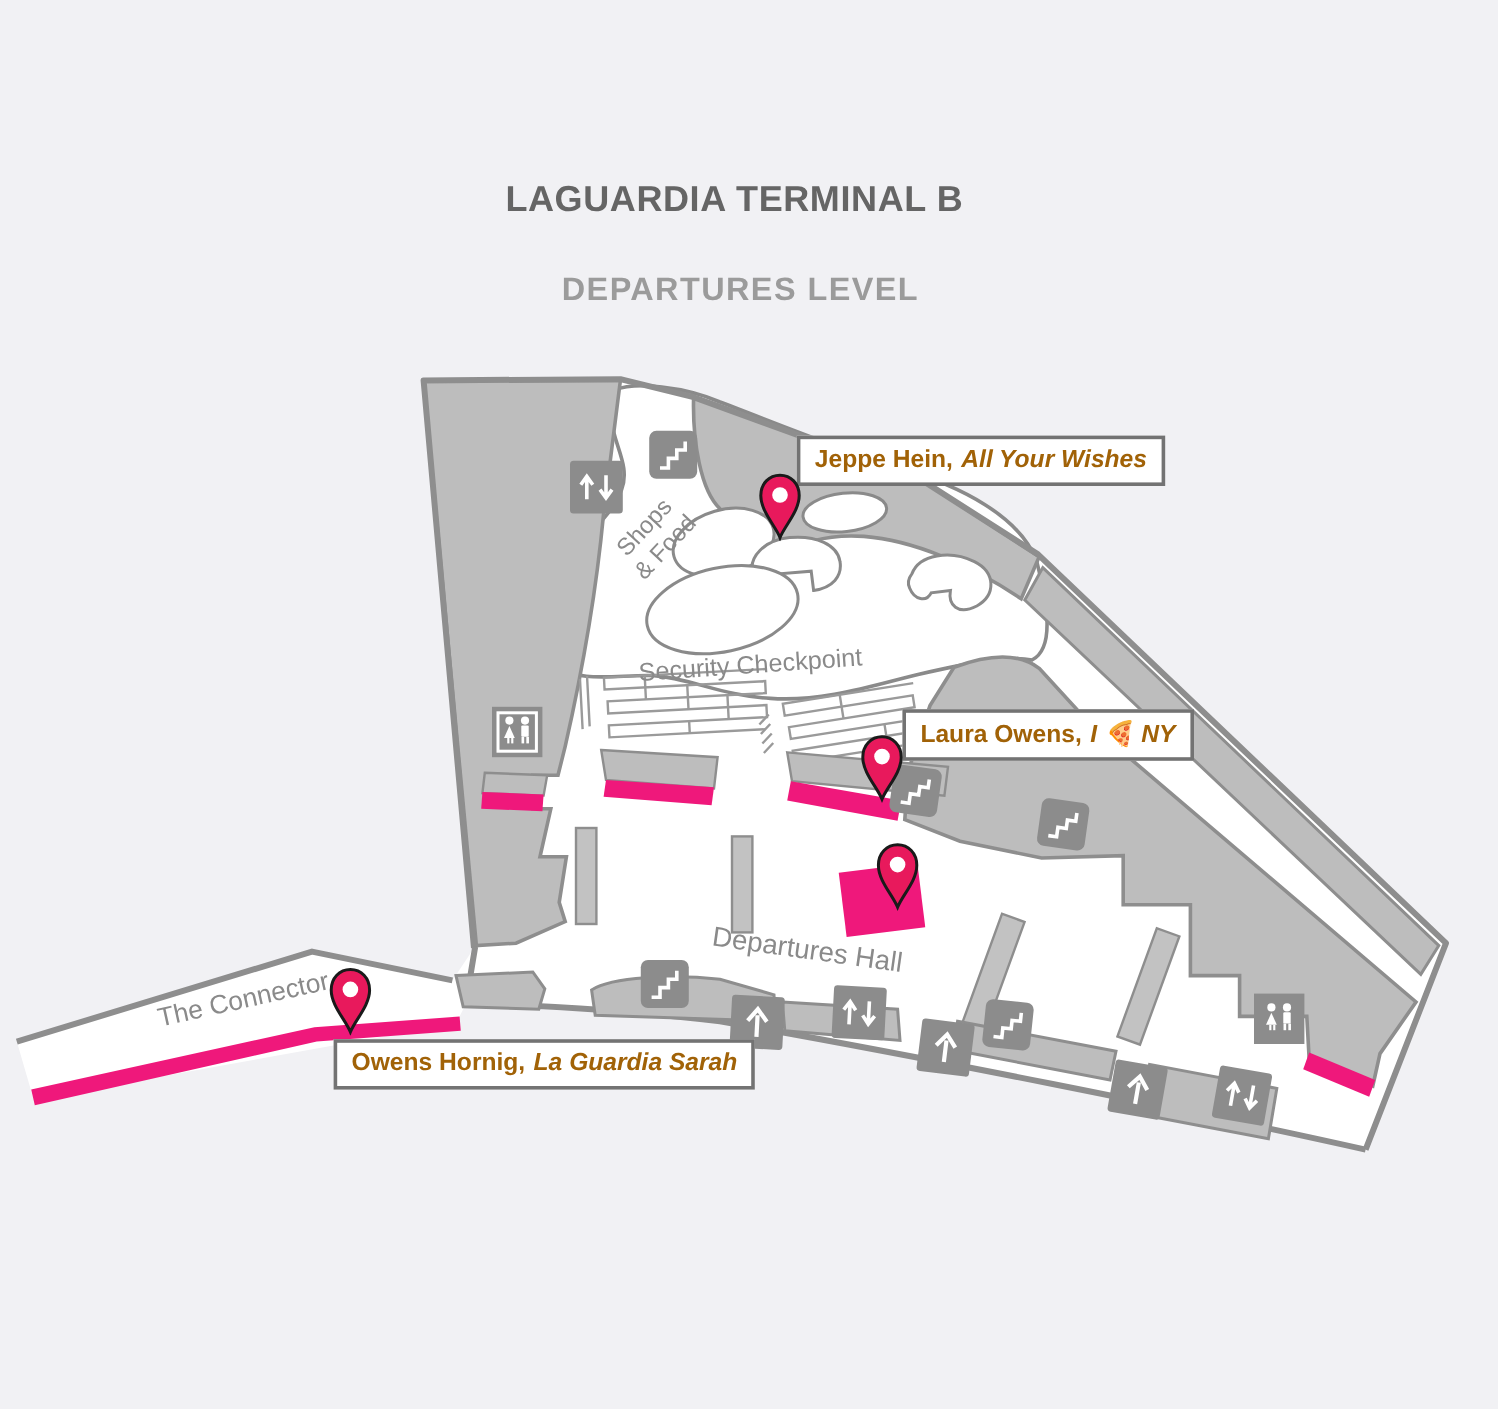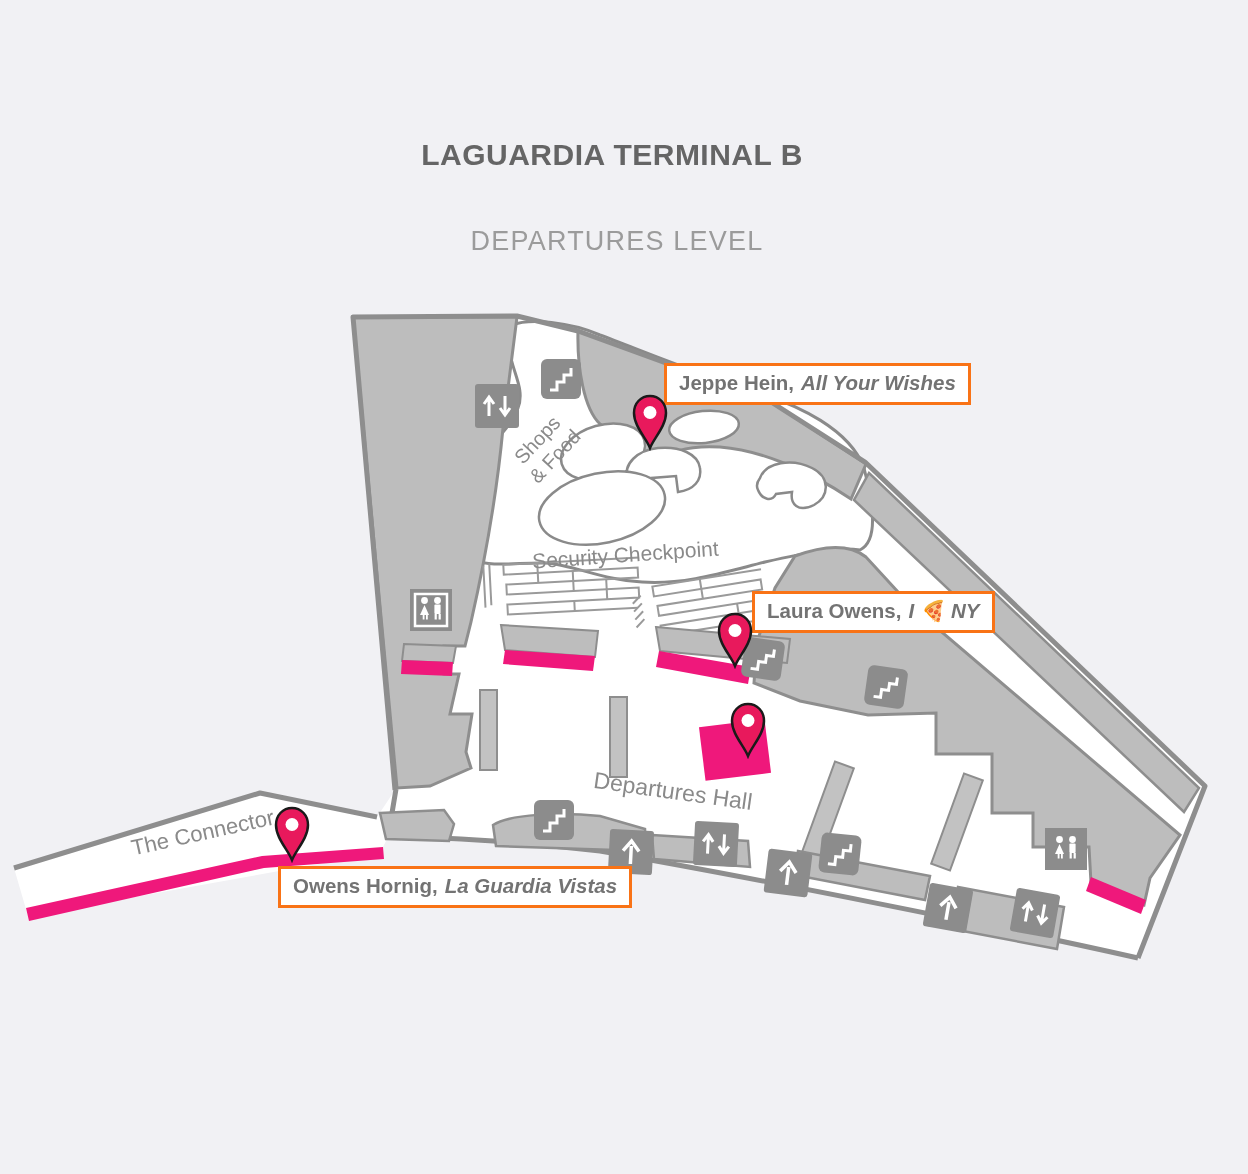--- a/index.html
+++ b/index.html
@@ -1,30 +1,30 @@
 <!DOCTYPE html>
 <html><head>
 <meta charset="utf-8">
 <style>
   html,body{margin:0;padding:0;background:#F1F1F4;}
   .stage{position:relative;width:1248px;height:1174px;background:#F1F1F4;
          font-family:"Liberation Sans",sans-serif;overflow:hidden;}
   .stage svg.map{position:absolute;left:0;top:0;}
-  .map-title{position:absolute;top:138px;left:0;width:1224px;text-align:center;
+  .map-title{position:absolute;top:150px;left:0;width:1224px;text-align:center;
              font-size:30px;font-weight:700;color:#656565;letter-spacing:.5px;}
   .map-subtitle{position:absolute;top:226px;left:0;width:1234px;text-align:center;
-             font-size:27px;font-weight:400;color:#9B9B9B;letter-spacing:1.2px;}
+             font-size:27px;font-weight:700;color:#9B9B9B;letter-spacing:1.2px;}
   .area-label{position:absolute;color:#8A8A8A;white-space:nowrap;}
   .lbl-shops{left:498px;top:424px;width:96px;text-align:center;font-size:20px;
              line-height:1.2;transform:rotate(-47deg);}
   .lbl-security{left:532px;top:543px;font-size:21px;transform:rotate(-4deg);}
   .lbl-departures{left:593px;top:778px;font-size:23px;transform:rotate(8deg);}
   .lbl-connector{left:130px;top:820px;font-size:22px;transform:rotate(-12.5deg);}
-  .art-label{position:absolute;background:#fff;border:3px solid #f97316;
-             padding:5px 12px 7px 12px;font-size:20.5px;font-weight:700;color:#737373;
+  .art-label{position:absolute;background:#fff;border:3px solid #737373;
+             padding:5px 12px 7px 12px;font-size:20.5px;font-weight:700;color:#a16207;
              white-space:nowrap;}
   .art-label .t{font-style:italic;margin-left:7px;}
   .lbl-jeppe{left:664px;top:363px;}
   .lbl-laura{left:752px;top:591px;text-align:right;}
   .lbl-sarah{left:772px;top:721px;}
   .lbl-sabine{left:278px;top:866px;}
   .pin{position:absolute;width:40px;height:60px;}
   .pin-jeppe{left:630px;top:391px;}
   .pin-laura{left:715px;top:609px;}
   .pin-sarah{left:728px;top:699px;}
@@ -190,21 +190,21 @@
   <div class="area-label lbl-departures">Departures Hall</div>
   <div class="area-label lbl-connector">The Connector</div>
 
   <div class="art-label lbl-jeppe">
     <span class="a">Jeppe Hein,</span><span class="t">All Your Wishes</span>
   </div>
   <div class="art-label lbl-laura">
     <span class="a">Laura Owens,</span><span class="t">I 🍕 NY</span>
   </div>
   <div class="art-label lbl-sabine">
-    <span class="a">Owens Hornig,</span><span class="t">La Guardia Vistas</span>
+    <span class="a">Owens Hornig,</span><span class="t">La Guardia Sarah</span>
   </div>
 
   <svg class="pin pin-jeppe" viewBox="-20 -44 40 60">
     <path d="M0,13 C-4,3 -16,-9 -16,-22 C-16,-32 -9,-39 0,-39 C9,-39 16,-32 16,-22 C16,-9 4,3 0,13 Z" fill="#E8195C" stroke="#1A1A1A" stroke-width="2.5"></path>
     <circle cx="0" cy="-22.5" r="6.5" fill="#fff"></circle>
   </svg>
   <svg class="pin pin-laura" viewBox="-20 -44 40 60">
     <path d="M0,13 C-4,3 -16,-9 -16,-22 C-16,-32 -9,-39 0,-39 C9,-39 16,-32 16,-22 C16,-9 4,3 0,13 Z" fill="#E8195C" stroke="#1A1A1A" stroke-width="2.5"></path>
     <circle cx="0" cy="-22.5" r="6.5" fill="#fff"></circle>
   </svg>

